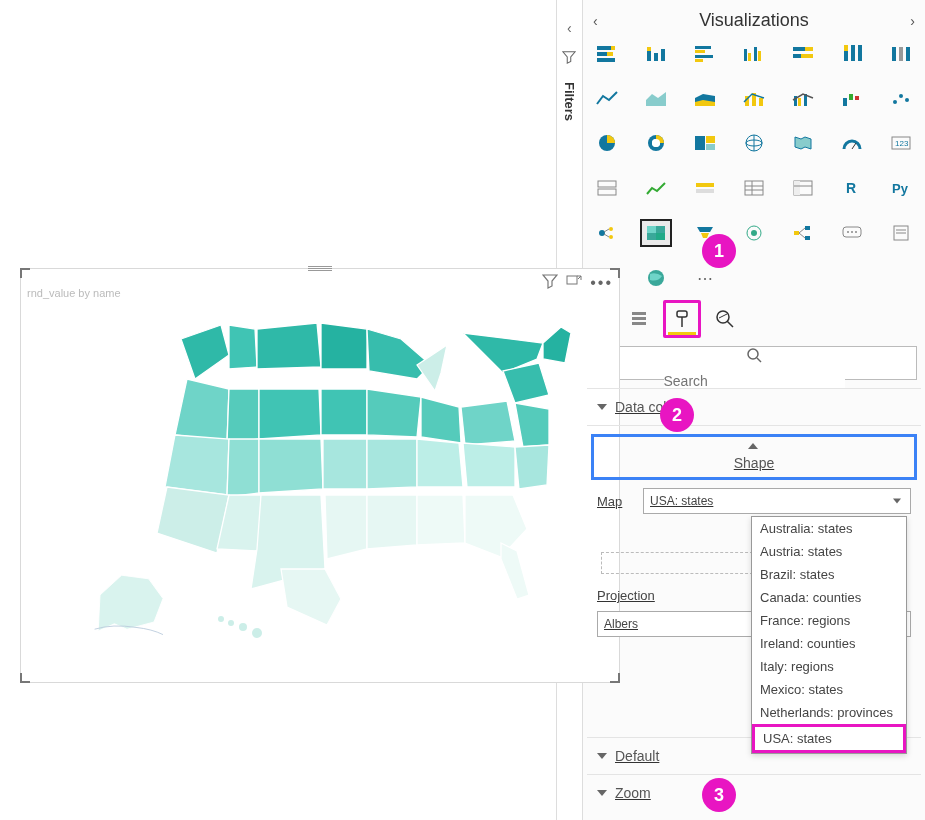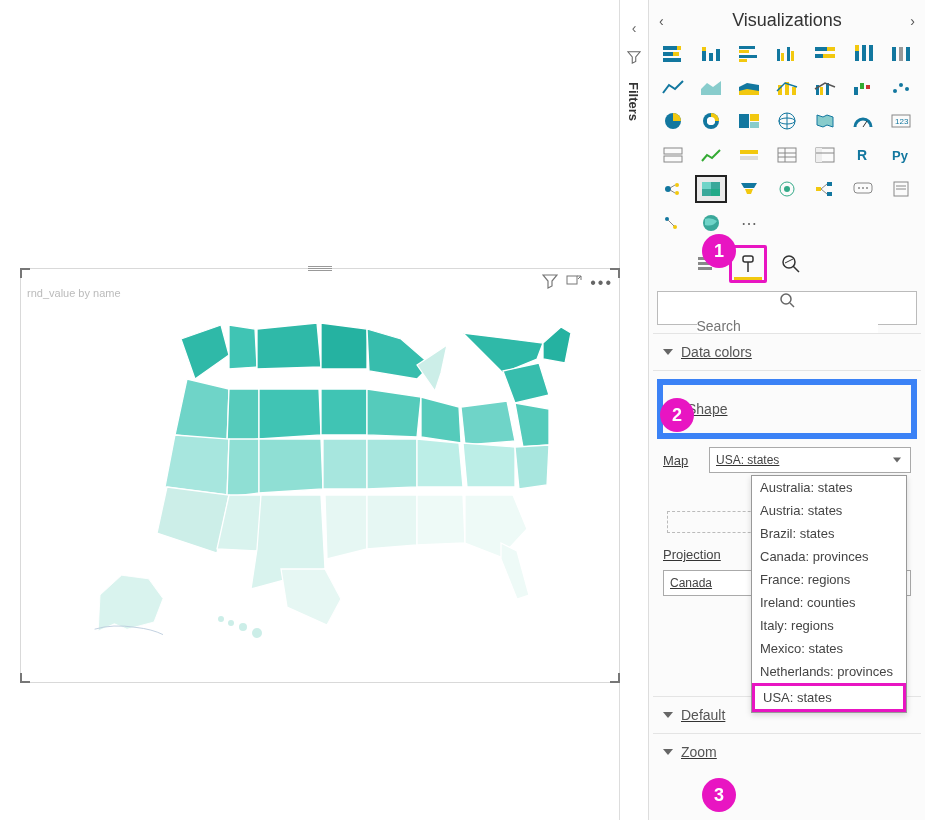--- a/index.html
+++ b/index.html
@@ -22,36 +22,36 @@
   .map-svg { position: absolute; top: 30px; left: 50px; width: 520px; height: 360px; }
 
   .filters-col { width: 30px; height: 100%; border-left: 1px solid #ddd; display: flex; flex-direction: column; align-items: center; padding-top: 20px; gap: 14px; color: #666; background:#fff;}
   .filters-label { writing-mode: vertical-rl; text-orientation: mixed; font-size: 13px; font-weight: 600; color: #333;}
   
   .panel-col { flex: 1; height: 100%; border-left: 1px solid #ddd; background: #fbfbfb; display: flex; flex-direction: column; padding: 6px 4px;}
   .panel-header { display: flex; align-items: center; justify-content: space-between; padding: 4px 6px 6px 6px; }
   .panel-title { font-size: 18px; font-weight: 400; color: #333;}
   .chev { font-size: 14px; color: #555; cursor: pointer;}
 
-  .viz-grid { display: grid; grid-template-columns: repeat(7, 28px); gap: 10px; padding: 4px 6px; }
+  .viz-grid { display: grid; grid-template-columns: repeat(7, 28px); gap: 21px; padding: 4px 6px; }
   .viz-tile { width: 28px; height: 24px; display: flex; align-items: center; justify-content: center; }
   .viz-tile svg { width: 24px; height: 20px; }
   .viz-tile.selected { outline: 2px solid #222; background: #eaeaea; }
 
   .mode-row { display: flex; gap: 10px; align-items: center; padding: 6px 2px; margin-left: 36px; position: relative;}
   .mode-btn { width: 28px; height: 28px; display:flex; align-items:center; justify-content:center; position: relative; }
   .mode-btn.active::after { content:""; position:absolute; left:0; right:0; bottom:-2px; height:3px; background:#f2c80f;}
   .format-outline { border: 3px solid #e815c2; padding: 2px; border-radius: 2px;}
 
   .search-row { margin: 2px 4px 8px 4px; border: 1px solid #bbb; height: 34px; display: flex; align-items: center; padding: 0 8px; gap: 6px; background:#fff;flex-direction:column;}
   .search-row input { border: none; outline: none; flex:1; font-size: 14px; color:#555;}
 
   .section { border-top: 1px solid #e4e4e4; padding: 8px 4px; position: relative; text-decoration: underline; }
   .section-header { display: flex; align-items: center; gap: 6px; padding: 2px 6px; font-size: 14px; color: #555; cursor: pointer;}
-  .section.shape-sec .section-header { border: 6px solid #3b82f6; padding: 16px 6px; }
+  .section.shape-sec .section-header { border: 3px solid #3b82f6; padding: 6px 6px; flex-direction: column; }
   .section-body { padding: 8px 6px 2px 6px; display:flex; flex-direction:column; gap:8px;}
   .field-row { display: flex; align-items:center; gap: 6px; font-size:13px; color:#444;}
   .field-label { min-width: 40px;}
   .select-mock { flex:1; height:26px; border:1px solid #aaa; background:#fff; display:flex; align-items:center; justify-content:space-between; padding:0 6px; font-size:12px;}
   .select-mock.full { width: 100px; }
 
   .dropdown-pop {
     position: absolute; top: 28px; right: 4px; width: 156px; background: #fff; border: 1px solid #999;
     box-shadow: 0 2px 6px rgba(0,0,0,0.15); font-size: 13px; z-index: 10;
   }
@@ -482,36 +482,36 @@
           <span class="field-label">Map</span>
           <div class="select-mock">
             <span>USA: states</span>
             <span class="chevd" style="transform:scale(0.8);"></span>
           </div>
 
           <div class="dropdown-pop">
             <div class="opt">Australia: states</div>
             <div class="opt">Austria: states</div>
             <div class="opt">Brazil: states</div>
-            <div class="opt">Canada: provinces</div>
+            <div class="opt">Canada: counties</div>
             <div class="opt">France: regions</div>
             <div class="opt">Ireland: counties</div>
             <div class="opt">Italy: regions</div>
             <div class="opt">Mexico: states</div>
             <div class="opt">Netherlands: provinces</div>
             <div class="opt sel">USA: states</div>
           </div>
         </div>
         <div style="height:22px; border: 1px dashed #bbb; margin:30px 4px 0 4px;"></div>
         <div class="field-row" style="margin-top:6px;">
           <span class="field-label" style="min-width:50px; overflow:hidden;">Projection</span>
         </div>
         <div class="field-row">
           <div class="select-mock full">
-            <span>Canada</span>
+            <span>Albers</span>
           </div>
         </div>
       </div>
     </div>
 
     <div class="section" style="margin-top:90px;">
       <div class="section-header">
         <span class="chevd"></span>
         <span>Default</span>
       </div>

